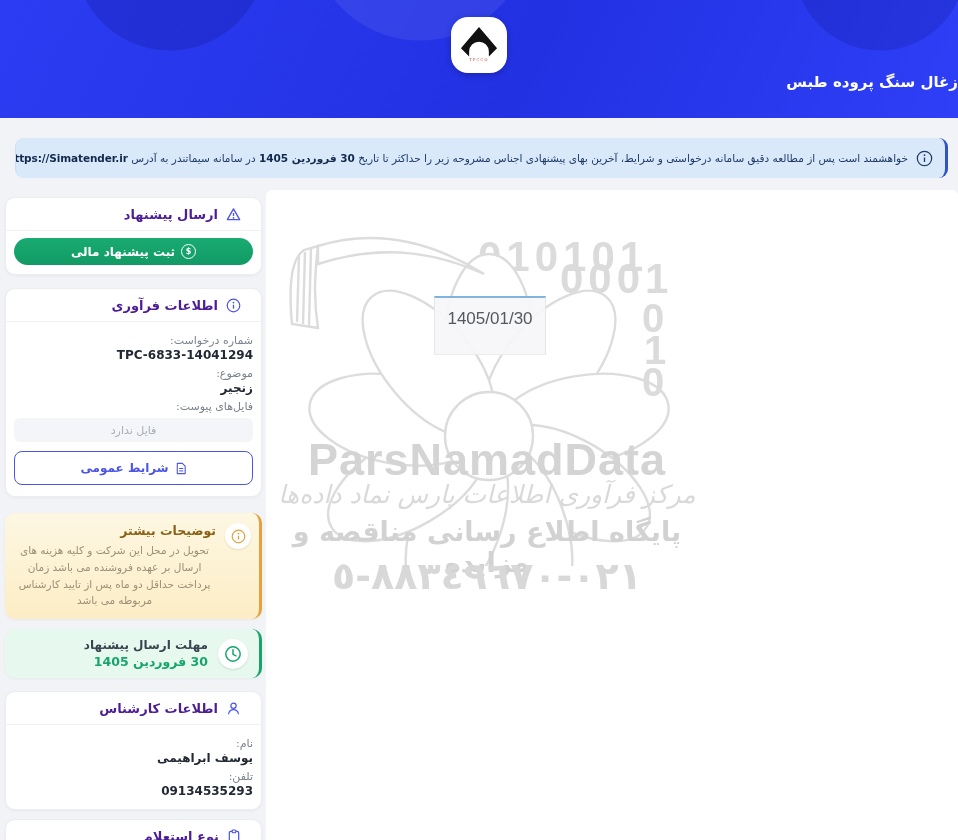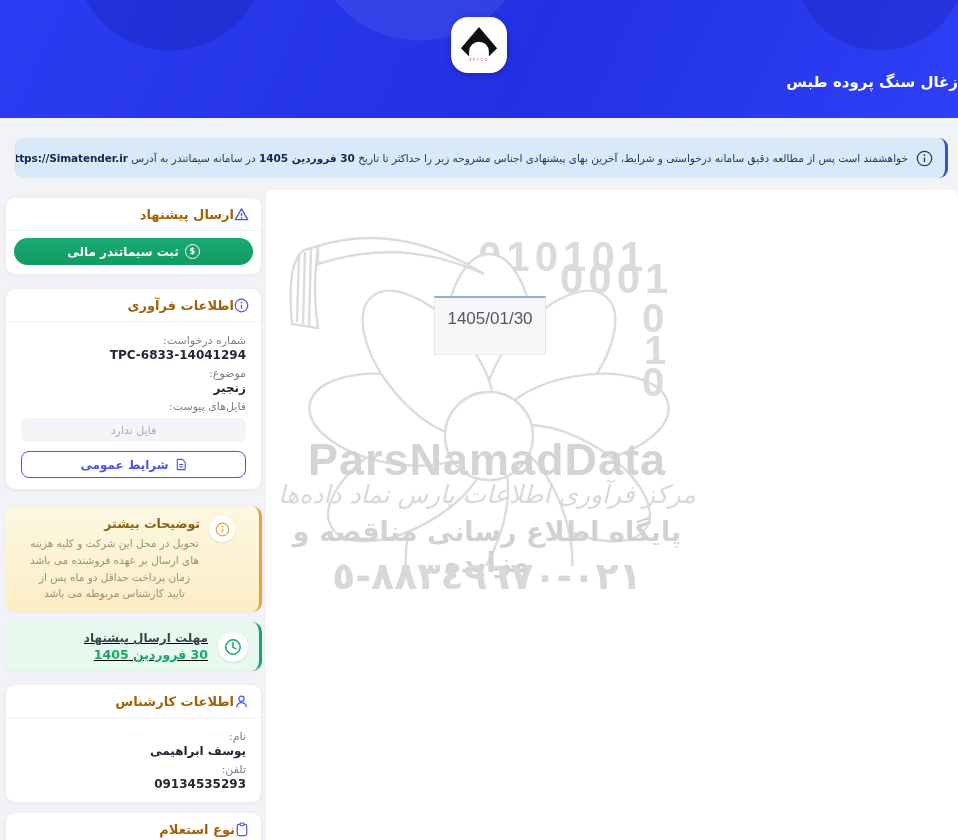--- a/index.html
+++ b/index.html
@@ -31,46 +31,46 @@
     background:#d9e9fa;border-radius:9px;border-left:1px solid #c9defa;
     border-right:3px solid #2f55c3;
     display:flex;align-items:center;gap:8px;padding:0 12px;overflow:hidden;
   }
   .banner-text{font-size:10.5px;color:#1d3a66;white-space:nowrap;letter-spacing:-.1px}
   .banner-text b{color:#12294d}
   .icn{flex:0 0 auto;display:inline-flex}
   
   .sidebar{position:absolute;top:197px;right:auto;left:5px;width:257px;display:flex;flex-direction:column;}
   .card{background:#fff;border:1px solid #ebedf2;border-radius:10px;box-shadow:0 1px 3px rgba(25,35,70,.05);box-sizing:border-box}
-  .card-header{display:flex;align-items:center;gap:0;padding:9px 12px 8px;font-weight:bold;font-size:13px;color:#a16207;border-bottom:1px solid #f0f1f5}
-  .pad{padding:7px 15px 11px}
+  .card-header{display:flex;align-items:center;gap:8px;padding:9px 20px 8px;font-weight:bold;font-size:13px;color:#4c1d95;border-bottom:1px solid #f0f1f5}
+  .pad{padding:7px 8px 11px}
   .btn-green{
     margin:7px 8px 9px;height:27px;border-radius:15px;border:none;cursor:pointer;width:calc(100% - 16px);
     background:linear-gradient(180deg,#19ab72,#129a64);color:#fff;font-weight:bold;font-size:12px;
     display:flex;align-items:center;justify-content:center;gap:6px;font-family:inherit;
   }
   .dollar{width:13px;height:13px;border:1.3px solid #fff;border-radius:50%;display:flex;align-items:center;justify-content:center;font-size:8px;font-weight:bold;color:#fff}
   .lbl{font-size:11px;color:#7b828d;margin-top:5px}
   .val{font-size:12px;color:#222834;font-weight:bold;margin-top:1px}
   .ltr{direction:ltr;unicode-bidi:isolate;text-align:right;display:block}
   .filebox{margin-top:5px;height:24px;background:#f4f5f8;border-radius:6px;display:flex;align-items:center;justify-content:center;color:#a7adb8;font-size:11px}
   .btn-outline{
-    margin-top:9px;height:27px;width:100%;background:#fff;border:1px solid #4a55e8;border-radius:8px;cursor:pointer;
+    margin-top:9px;height:34px;width:100%;background:#fff;border:1px solid #4a55e8;border-radius:8px;cursor:pointer;
     color:#4a55e8;font-weight:bold;font-size:12px;display:flex;align-items:center;justify-content:center;gap:6px;font-family:inherit;
   }
   .card-yellow{
     background:linear-gradient(180deg,#fdf7e2,#fcedc5);border:none;border-right:3px solid #e2a33c;
-    padding:10px 24px;display:flex;gap:9px;align-items:flex-start;
+    padding:10px 8px;display:flex;gap:9px;align-items:flex-start;
   }
   .card-yellow .title{font-size:12.5px;font-weight:bold;color:#8a6117;margin-bottom:4px}
   .card-yellow .body{font-size:10.5px;color:#9a9079;line-height:1.6;text-align:center}
   .icon-bubble{flex:0 0 26px;width:26px;height:26px;border-radius:50%;background:#fff;display:flex;align-items:center;justify-content:center;box-shadow:0 1px 2px rgba(120,90,20,.15)}
   .card-greenlight{
     background:#e7f8ef;border:none;border-right:3px solid #17a56c;
-    padding:9px 11px;display:flex;gap:10px;align-items:center;text-decoration:underline;
+    padding:9px 11px;display:flex;gap:10px;align-items:center;
   }
   .icon-bubble-g{flex:0 0 30px;width:30px;height:30px;border-radius:50%;background:#fff;display:flex;align-items:center;justify-content:center;box-shadow:0 1px 2px rgba(10,90,50,.15)}
   .card-greenlight .title{font-size:12px;font-weight:bold;color:#3a4450}
   .card-greenlight .date{font-size:12.5px;font-weight:bold;color:#17a56c;margin-top:2px}
   .mt12{margin-top:13px}.mt16{margin-top:16px}.mt10{margin-top:10px}.mt8{margin-top:9px}
   
   .main{position:absolute;top:190px;left:266px;width:692px;height:650px;background:#fff;border-radius:6px 6px 0 0;overflow:hidden}
   .wm-digit{position:absolute;z-index:1;color:#dbdbdb;font-family:"Liberation Sans",sans-serif;font-weight:bold;font-size:42px;letter-spacing:5px;line-height:1}
   .wm-flower{position:absolute;left:8px;top:46px;z-index:2}
   .wm-text{position:absolute;z-index:4;left:6px;width:430px;text-align:center;color:#d6d6d6;pointer-events:none}
@@ -122,21 +122,21 @@
         <svg width="15" height="15" viewBox="0 0 16 16">
             <path d="M8 2 L14.6 13.4 H1.4 Z" fill="none" stroke="#4a55e8" stroke-width="1.4" stroke-linejoin="round"></path>
             <line x1="8" y1="6.4" x2="8" y2="9.6" stroke="#4a55e8" stroke-width="1.4"></line>
             <circle cx="8" cy="11.6" r=".9" fill="#4a55e8"></circle>
           </svg>
       </span>
       <span>ارسال پیشنهاد</span>
     </div>
     <button class="btn-green">
       <span class="dollar">$</span>
-      <span>ثبت سیماتندر مالی</span>
+      <span>ثبت پیشنهاد مالی</span>
     </button>
   </div>
 
   <div class="card mt12">
     <div class="card-header">
       <span class="icn">
         <svg width="15" height="15" viewBox="0 0 16 16">
             <circle cx="8" cy="8" r="6.7" fill="none" stroke="#4a55e8" stroke-width="1.3"></circle>
             <line x1="8" y1="7.2" x2="8" y2="11.3" stroke="#4a55e8" stroke-width="1.4"></line>
             <circle cx="8" cy="4.9" r=".95" fill="#4a55e8"></circle>

